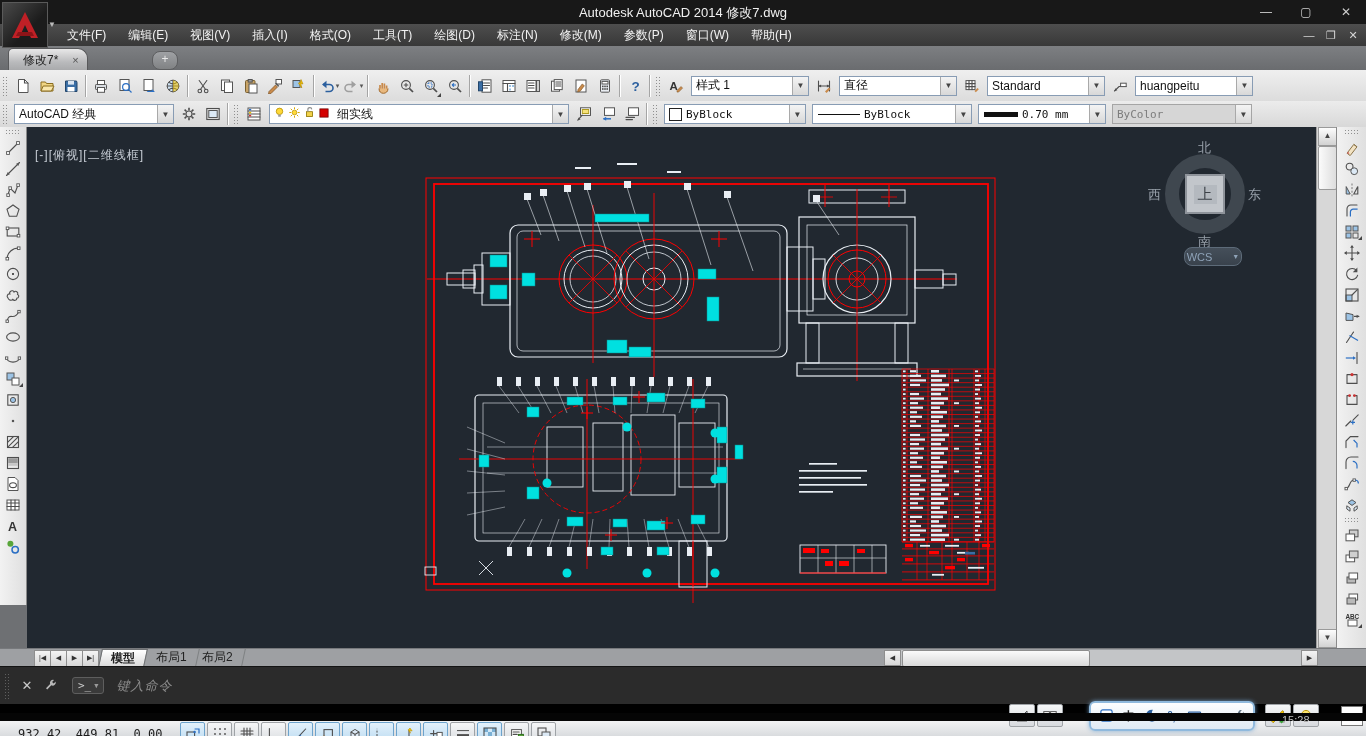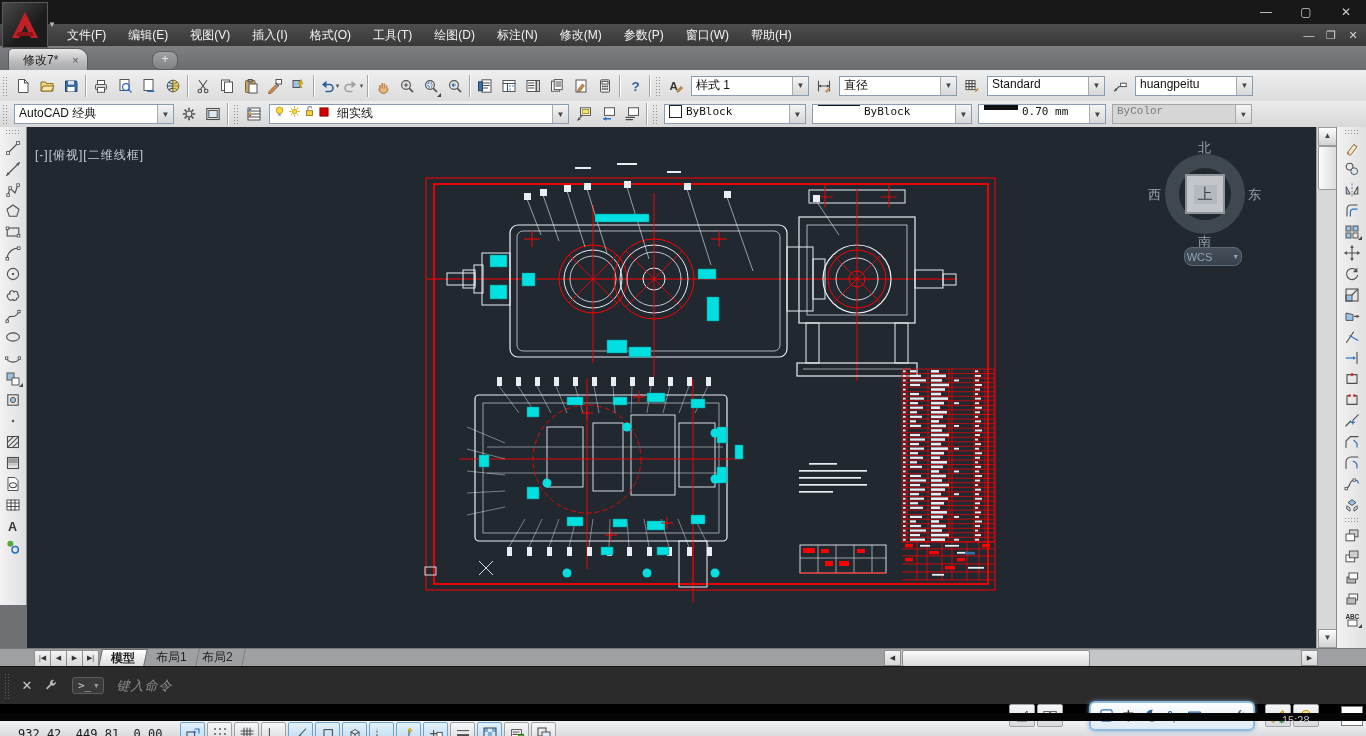--- a/index.html
+++ b/index.html
@@ -30,25 +30,25 @@
   .newtab{position:absolute;left:152px;top:5px;width:24px;height:17px;background:linear-gradient(#9fa1a4,#808284);
           border:1px solid #5d5e60;border-radius:8px;color:#e8e8e8;text-align:center;line-height:15px;font-size:12px;}
   
   #row1{left:0;top:70px;width:1366px;height:31px;background:linear-gradient(#efefef,#dcdcdc);border-bottom:1px solid #b9b9b9;display:flex;align-items:center;}
   #row2{left:0;top:101px;width:1366px;height:26px;background:linear-gradient(#ececec,#d8d8d8);border-bottom:1px solid #a8a8a8;display:flex;align-items:center;}
   .grip{width:6px;height:20px;margin:0 3px 0 2px;background-image:radial-gradient(#8f8f8f 32%,transparent 34%);background-size:3px 3px;}
   .tsep{width:1px;height:22px;background:#a5a5a5;border-right:1px solid #fff;margin:0 2px;}
   .tbtn{width:22px;height:24px;display:flex;align-items:center;justify-content:center;position:relative;border:1px solid transparent;border-radius:2px;}
   .tbtn.dd::after{content:"▾";font-size:7px;color:#555;margin-left:1px;}
   .tbtn.fly::before{content:"";position:absolute;right:1px;bottom:1px;border-left:4px solid transparent;border-bottom:4px solid #444;}
-  .combo{display:flex;align-items:flex-start;height:20px;background:#fff;border:1px solid #889cb4;margin:0 3px;box-sizing:border-box;}
+  .combo{display:flex;align-items:center;height:20px;background:#fff;border:1px solid #889cb4;margin:0 3px;box-sizing:border-box;}
   .combo .cval{flex:1;padding:0 4px;white-space:nowrap;overflow:hidden;color:#111;}
   .combo .carr{width:15px;align-self:stretch;background:linear-gradient(#f4f4f4,#d8d8d8);border-left:1px solid #a9a9a9;
                display:flex;align-items:center;justify-content:center;font-size:8px;color:#444;}
-  .combo.dis{background:#d6d6d6;border-color:#a5a5a5;font-family:Liberation Mono, monospace;}
+  .combo.dis{background:#d6d6d6;border-color:#a5a5a5;}
   .combo.dis .cval{color:#7c7c7c;}
   .mono{font-family:"DejaVu Sans Mono","Liberation Mono",monospace;font-size:11px;}
   .layicons{display:flex;align-items:center;gap:2px;padding:0 3px;}
   
   #main{left:0;top:127px;width:1366px;height:521px;background:#20262e;}
   #left-col{left:0;top:0;width:27px;height:521px;background:#6e7073;}
   #draw-tb{position:absolute;left:0;top:0;width:26px;height:478px;background:linear-gradient(90deg,#f2f2f2,#dfdfdf);border-right:1px solid #8a8a8a;display:flex;flex-direction:column;align-items:center;}
   #right-col{left:1336px;top:0;width:30px;height:521px;background:linear-gradient(90deg,#f2f2f2,#dfdfdf);border-left:1px solid #8a8a8a;display:flex;flex-direction:column;align-items:center;}
   .vgrip{width:16px;height:6px;margin:2px 0;background-image:radial-gradient(#8f8f8f 32%,transparent 34%);background-size:3px 3px;}
   .vbtn{width:24px;height:21px;display:flex;align-items:center;justify-content:center;position:relative;}
@@ -106,20 +106,21 @@
   #cleanscreen{width:20px;height:18px;background:#fdfdfd;border:1px solid #777;margin-left:4px;}
   
   #taskstrip{left:0;top:713px;width:1366px;height:8px;background:#050505;overflow:hidden;text-align:center;}
   #clock{position:absolute;left:1282px;top:1px;color:#bdbdbd;font-size:11px;}
   svg text{font-family:"Liberation Sans","DejaVu Sans",sans-serif;}
 </style>
 </head>
 <body>
 
 <div class="abs" id="titlebar">
+  <div id="win-title">Autodesk AutoCAD 2014   修改7.dwg</div>
   <span class="wctl" style="right:80px">—</span>
   <span class="wctl" style="right:40px">▢</span>
   <span class="wctl" style="right:0">✕</span>
 </div>
 
 <div class="abs" id="logo">
   <svg width="34" height="34" viewBox="0 0 34 34">
     <path d="M4 30L17 4l13 26h-7l-6-13-6 13z" fill="#c02026"></path>
     <path d="M10 24h14l2 4H8z" fill="#8c1418"></path>
   </svg>

